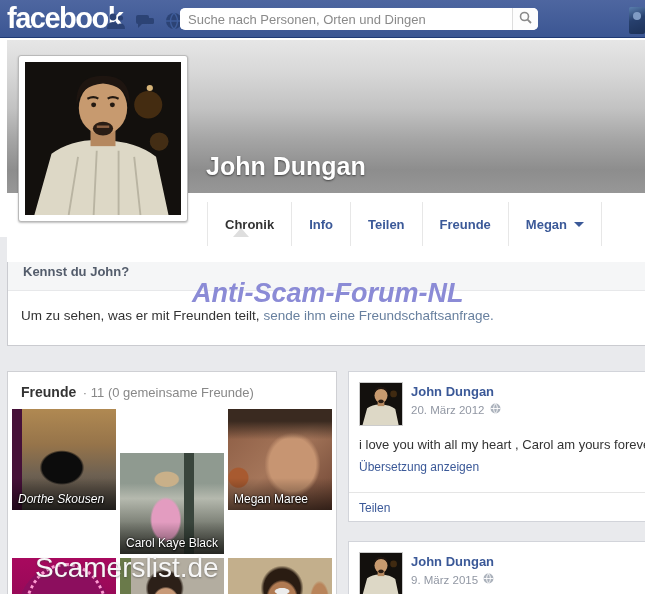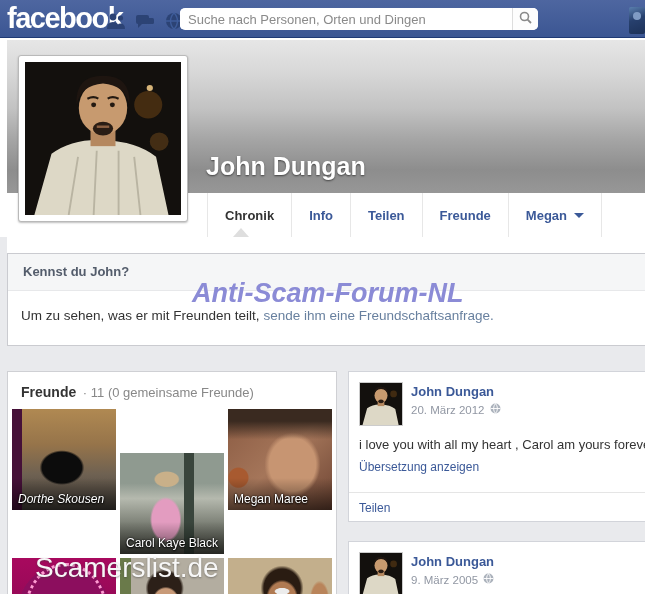--- a/index.html
+++ b/index.html
@@ -25,21 +25,21 @@
   .navatar:after{content:"";position:absolute;left:4px;top:5px;width:8px;height:8px;border-radius:50%;
     background:#7f9bc4;}
 
   
   .cover{position:absolute;left:7px;top:40px;width:638px;height:153px;
     background:linear-gradient(180deg,#e6e6e6 0%,#d7d7d7 22%,#c2c2c2 45%,#a5a5a5 65%,#8d8d8d 85%,#979797 100%);}
   .profile-name{position:absolute;left:199px;top:112px;color:#fff;font-size:25px;font-weight:bold;
     text-shadow:0 1px 2px rgba(0,0,0,.55);}
 
   
-  .tabsrow{position:absolute;left:7px;top:193px;width:638px;height:60px;background:#fff;z-index:5;}
+  .tabsrow{position:absolute;left:7px;top:202px;width:638px;height:60px;background:#fff;z-index:5;}
   .tabs{position:absolute;left:200px;top:0;height:44px;display:flex;}
   .tab{display:flex;align-items:center;height:44px;padding:0 17px;border-left:1px solid #e7e7e7;
     font-size:13px;font-weight:bold;color:#3b5998;cursor:pointer;white-space:nowrap;}
   .tab.last{border-right:1px solid #e7e7e7;}
   .tab.active{color:#333;}
   .caret{width:0;height:0;border-left:5px solid transparent;border-right:5px solid transparent;
     border-top:5px solid #3b5998;margin-left:7px;display:inline-block;}
   .notch{position:absolute;left:233px;top:228px;width:0;height:0;z-index:6;
     border-left:8px solid transparent;border-right:8px solid transparent;border-bottom:9px solid #dedede;}
 
@@ -282,21 +282,21 @@
         <circle cx="80" cy="26" r="8" fill="#6e4415" opacity="0.5"></circle>
         <path d="M6,100 L17,60 Q30,50 50,51 Q72,52 84,62 L92,100 Z" fill="#ddd8c6"></path>
         <rect x="42" y="42" width="16" height="13" fill="#b5885f"></rect>
         <ellipse cx="50" cy="30" rx="15.5" ry="17.5" fill="#c79a6f"></ellipse>
         <path d="M33,28 Q32,9 50,9 Q68,9 67,28 Q64,15 50,14 Q36,15 33,28 Z" fill="#1e1510"></path>
         <ellipse cx="50" cy="43.5" rx="6.5" ry="4.5" fill="#2a1d14"></ellipse>
       </svg>
     </div>
     <a class="pname">John Dungan</a>
     <div class="pdate">
-      <span>9. März 2005</span>
+      <span>9. März 2015</span>
       <span>
         <svg width="11" height="11" viewBox="0 0 12 12">
             <circle cx="6" cy="6" r="5.4" fill="#aab1bb"></circle>
             <path d="M0.6,6 H11.4 M6,0.6 A8,8 0 0 0 6,11.4 M6,0.6 A8,8 0 0 1 6,11.4" stroke="#fff" stroke-width="1" fill="none"></path>
           </svg>
       </span>
     </div>
   </div>
 
   <div class="wm-center">Anti-Scam-Forum-NL</div>

